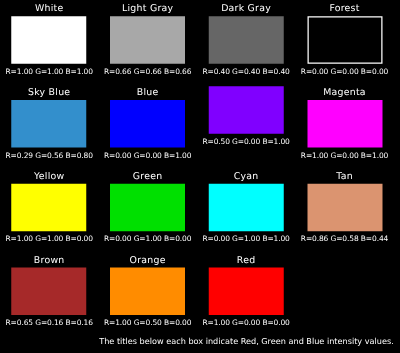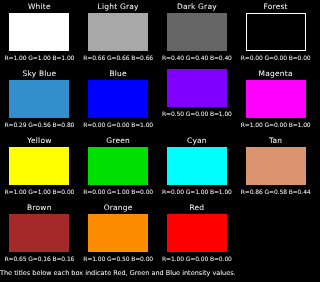--- a/index.html
+++ b/index.html
@@ -63,21 +63,21 @@
     color: #ffffff;
     white-space: nowrap;
     letter-spacing: -0.1px;
     text-align: center;
   }
   .footer {
     position: absolute;
     left: 0;
     right: 0;
     bottom: 4px;
-    text-align: left;
+    text-align: right;
     font-size: 6.5px;
     line-height: 9px;
     color: #ffffff;
     white-space: nowrap;
   }
 </style>
 </head>
 <body>
 
 <div id="chart">

